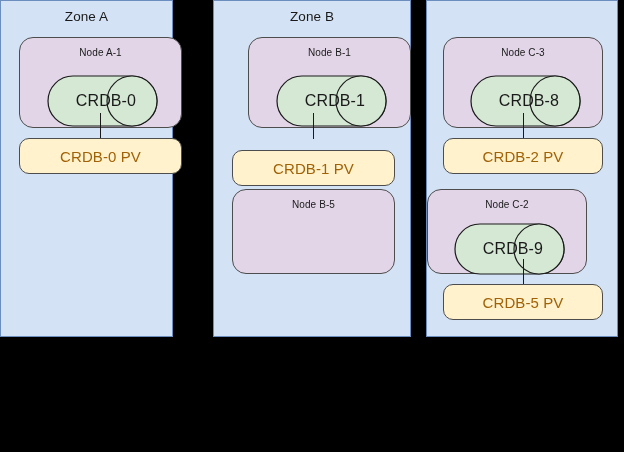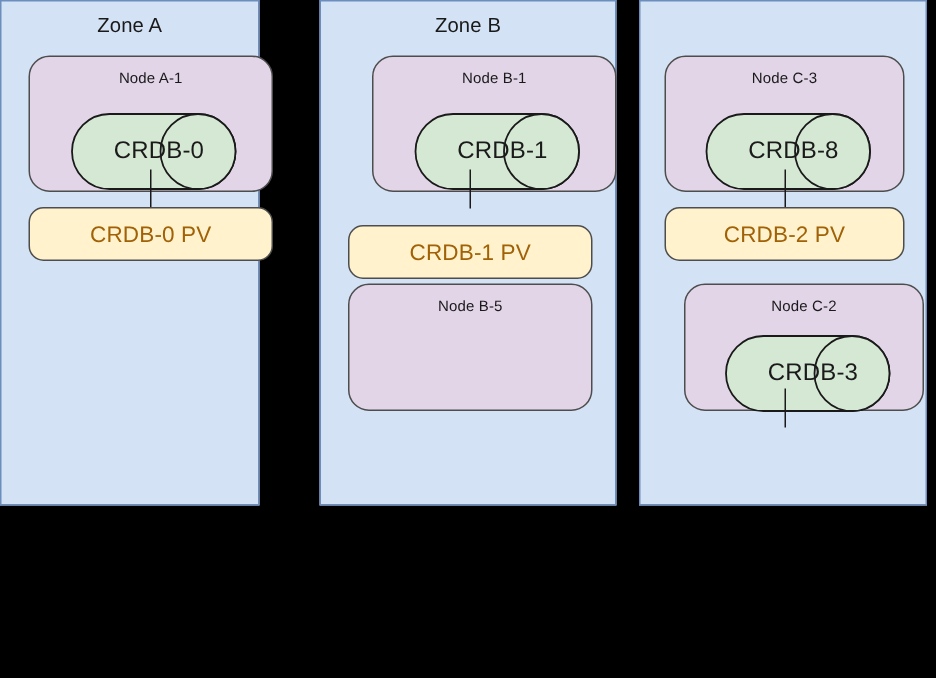--- a/index.html
+++ b/index.html
@@ -174,29 +174,32 @@
         <div class="cyl-label">CRDB-8</div>
       </div>
     </div>
 
     <div class="connector" style="left:96px; top:112px; height:26px;"></div>
 
     <div class="pv" style="left:16px; top:137px; width:160px; height:36px;">
       <span class="pv-label">CRDB-2 PV</span>
     </div>
 
-    <div class="node" style="left:29px; top:188px; width:160px; height:85px;">
+    <div class="node" style="left:0; top:188px; width:160px; height:85px;">
       <div class="node-title">Node C-2</div>
 
       <div class="cylinder" style="left:26px; top:33px; width:111px; height:52px;">
         <svg class="cyl-body" viewBox="0 0 111 52" preserveAspectRatio="none">
           <path d="M 26,1 L 85,1 A 25,25 0 0 1 85,51 L 26,51 A 25,25 0 0 1 26,1 Z" fill="#d5e8d4" stroke="#1a1a1a" stroke-width="1.2"></path>
           <ellipse cx="85" cy="26" rx="25" ry="25" fill="#d5e8d4" stroke="#1a1a1a" stroke-width="1.2"></ellipse>
         </svg>
-        <div class="cyl-label">CRDB-3</div>
+        <div class="cyl-label">CRDB-9</div>
       </div>
     </div>
 
     <div class="connector" style="left:96px; top:258px; height:26px;"></div>
 
+    <div class="pv" style="left:16px; top:283px; width:160px; height:36px;">
+      <span class="pv-label">CRDB-5 PV</span>
+    </div>
   </div>
 
 </div>
 
 </body></html>

